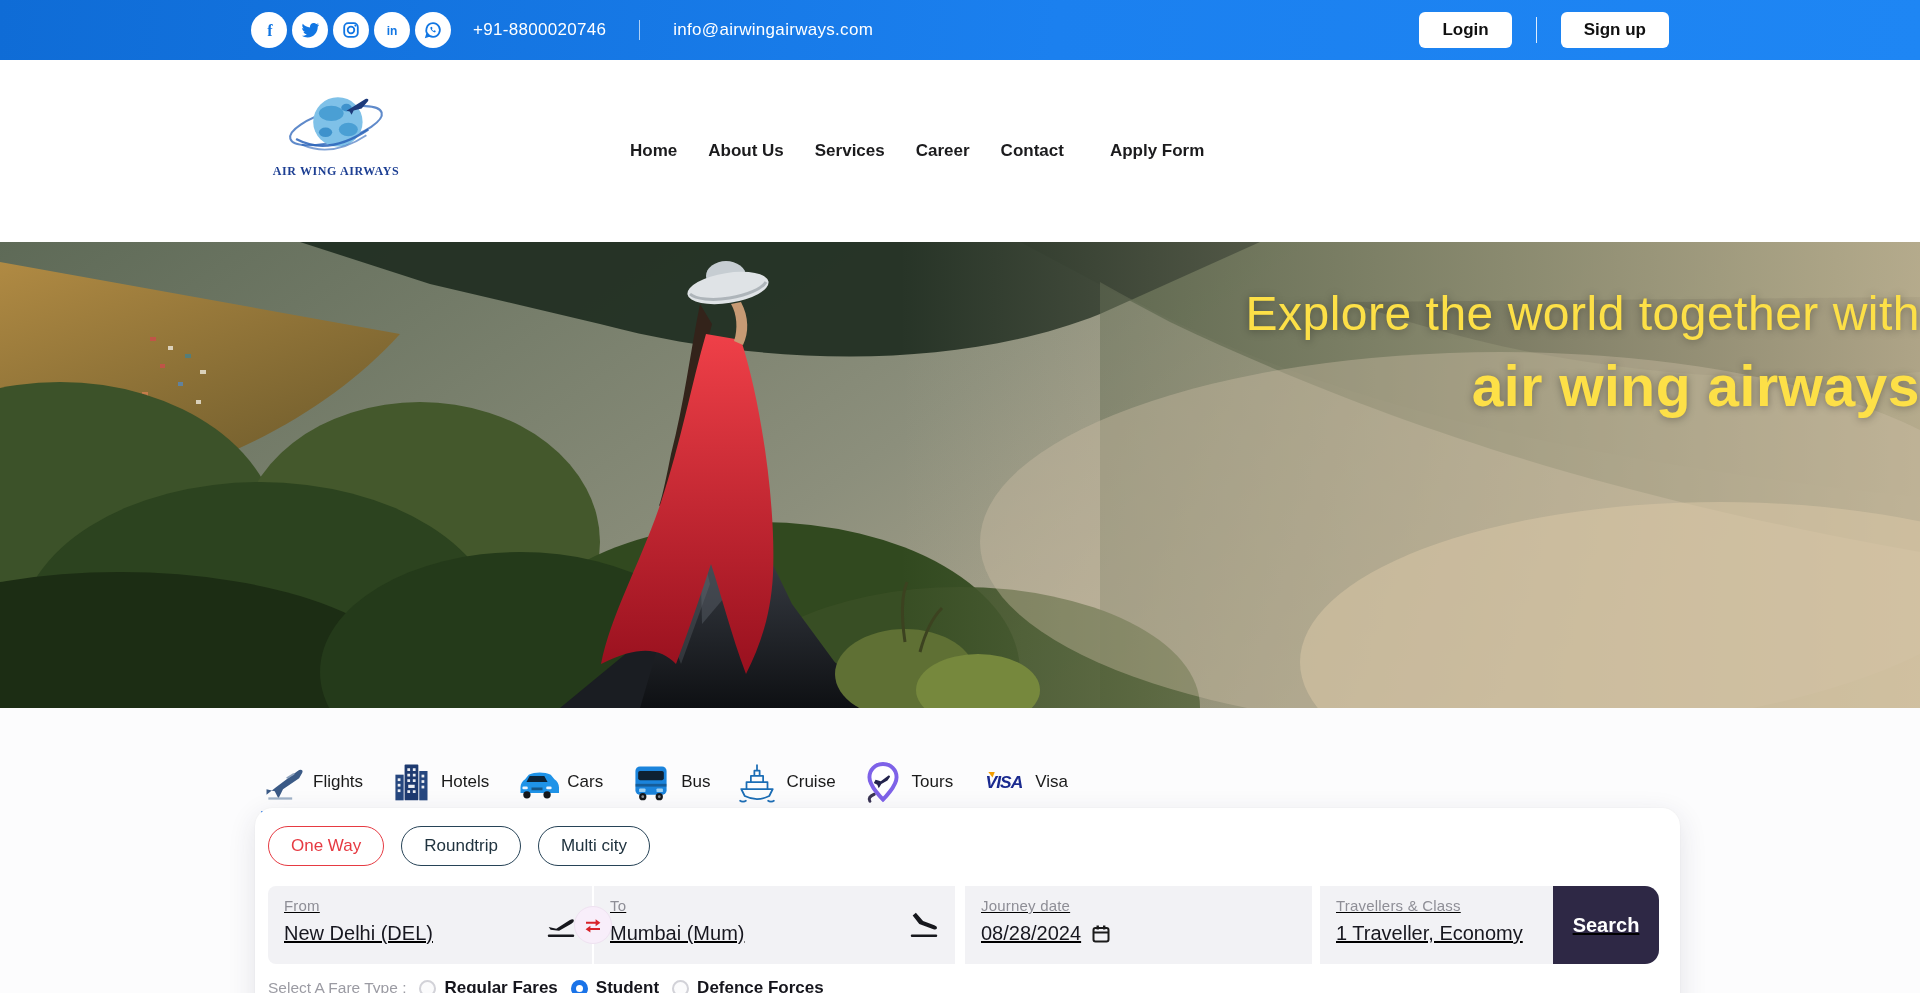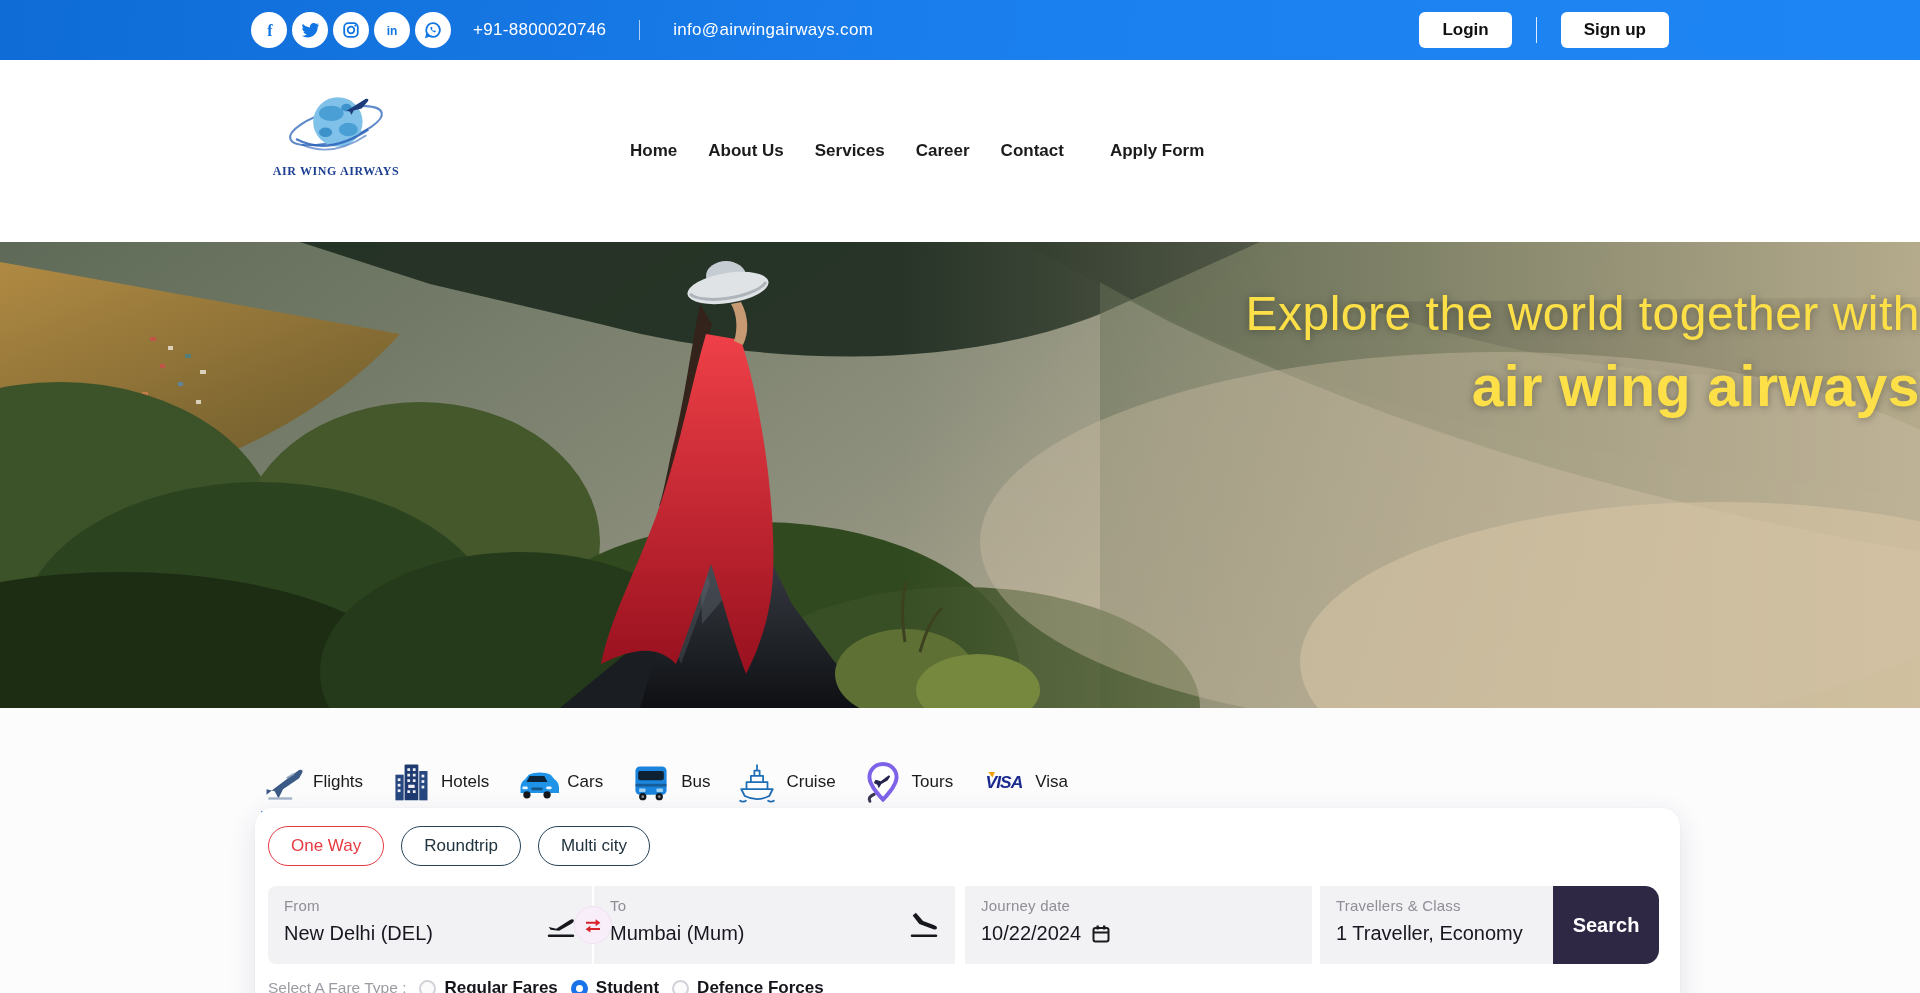--- a/index.html
+++ b/index.html
@@ -68,21 +68,21 @@
     box-shadow:0 8px 28px rgba(40,40,70,.12), 0 0 2px rgba(0,0,0,.05);
   }
   .pills { display:flex; gap:17px; margin-top:2px; }
   .pill {
     height:40px; padding:0 22px; border-radius:21px; display:flex; align-items:center;
     font-size:17px; border:1.6px solid #274357; color:#20333f; background:#fff; cursor:pointer;
     font-family:"Liberation Sans", sans-serif;
   }
   .pill.active { border-color:#e63a42; color:#e63a42; }
 
-  .fields { display:flex; margin-top:20px; height:78px; position:relative; }
+  .fields { display:flex; margin-top:20px; height:78px; position:relative;text-decoration:underline; }
   .field { background:#f2f2f5; padding:11px 16px 0 16px; position:relative; cursor:pointer; }
   .f-from { width:324px; border-radius:8px 0 0 8px; }
   .f-div  { width:2px; background:#fff; }
   .f-to   { width:361px; }
   .gap10 { width:10px; } .gap8 { width:8px; }
   .f-date { width:347px; } .f-trav { width:233px; }
   .f-label { font-size:15px; color:#8e8e96; letter-spacing:.2px; }
   .f-value { font-size:20px; color:#17171f; margin-top:8px; display:flex; align-items:center; gap:9px; white-space:nowrap; }
   .plane-corner { position:absolute; right:14px; top:22px; }
   .search-btn {
@@ -379,21 +379,21 @@
           <path d="M3,6.8 H12.6 V4.2 L17.4,7.8 12.6,11.2 V8.8 H3 Z" fill="#d8232a"></path>
           <path d="M17,13 H7.4 V10.8 L2.6,14.2 7.4,17.6 V15 H17 Z" fill="#d8232a"></path>
         </svg>
       </div>
 
       <div class="gap10"></div>
 
       <div class="field f-date">
         <div class="f-label">Journey date</div>
         <div class="f-value">
-          <span>10/22/2024</span>
+          <span>08/28/2024</span>
           <svg width="22" height="22" viewBox="0 0 22 22">
             <rect x="3.5" y="5" width="15" height="13.5" rx="2" fill="none" stroke="#1b1b1b" stroke-width="2"></rect>
             <line x1="3.5" y1="9.5" x2="18.5" y2="9.5" stroke="#1b1b1b" stroke-width="2"></line>
             <rect x="6.5" y="2.5" width="2.4" height="4" fill="#1b1b1b"></rect>
             <rect x="13" y="2.5" width="2.4" height="4" fill="#1b1b1b"></rect>
           </svg>
         </div>
       </div>
 
       <div class="gap8"></div>

